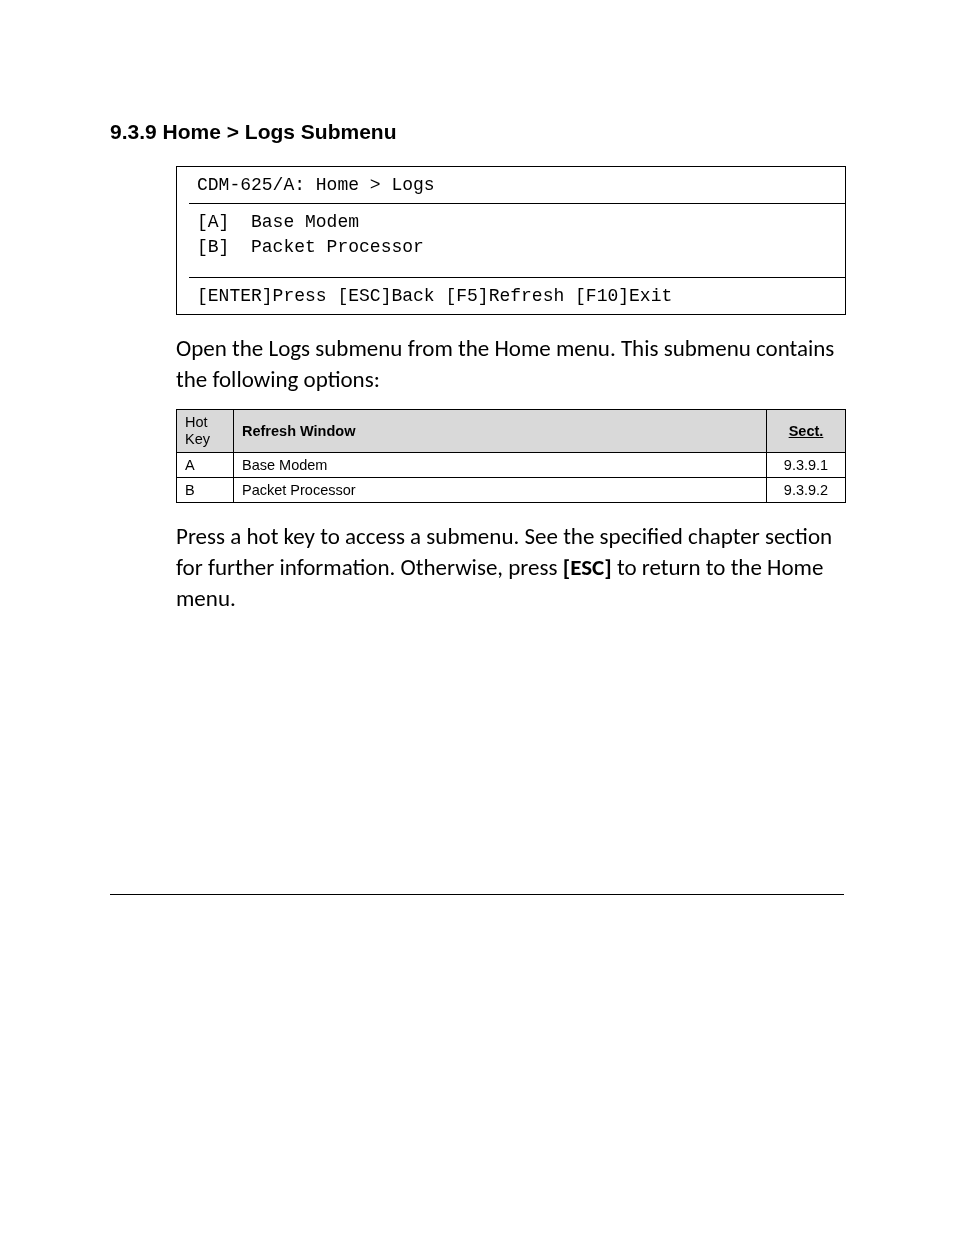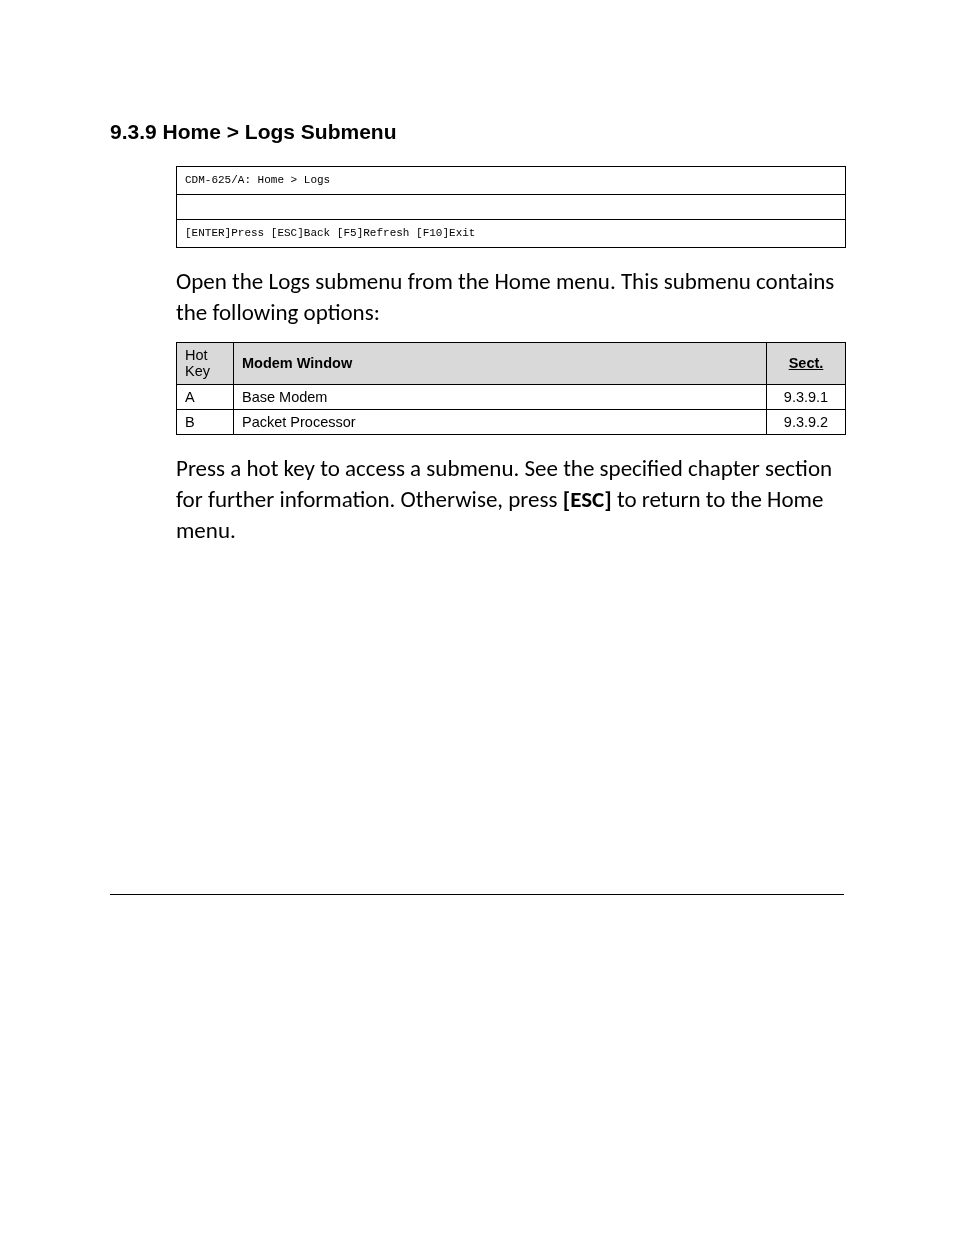--- a/index.html
+++ b/index.html
@@ -24,23 +24,24 @@
   }
   .terminal-box {
     margin-left: 66px;
     width: 670px;
     border: 1px solid #000;
     border-left: 1px solid #000;
     border-right: 1px solid #000;
     border-top: 1px solid #000;
     border-bottom: 1px solid #000;
     font-family: "Courier New", Courier, monospace;
-    font-size: 11px;
+    font-size: 18px;
     line-height: 1.35;
     box-sizing: border-box;
+    padding-left: 12px;
   }
   .terminal-title {
     border-bottom: 1px solid #000;
     padding: 6px 8px 6px 8px;
     white-space: pre;
   }
   .terminal-body {
     padding: 6px 8px 18px 8px;
     border-bottom: 1px solid #000;
   }
@@ -106,31 +107,33 @@
 </head>
 <body>
 
 <div class="page">
 
   <h2 class="section-heading">9.3.9  Home &gt; Logs Submenu</h2>
 
   <div class="terminal-box">
     <div class="terminal-title">CDM-625/A: Home &gt; Logs</div>
     <div class="terminal-body">
+      <div class="opt">[A]  Base Modem</div>
+      <div class="opt">[B]  Packet Processor</div>
     </div>
     <div class="terminal-footer">[ENTER]Press [ESC]Back [F5]Refresh [F10]Exit</div>
   </div>
 
   <p class="body-para">Open the Logs submenu from the Home menu. This submenu contains the following options:</p>
 
   <table class="hotkeys">
     <thead>
       <tr>
         <th class="hk">Hot Key</th>
-        <th>Modem Window</th>
+        <th>Refresh Window</th>
         <th class="sect">Sect.</th>
       </tr>
     </thead>
     <tbody>
       <tr>
         <td class="hk">A</td>
         <td>Base Modem</td>
         <td class="sect">9.3.9.1</td>
       </tr>
       <tr>

